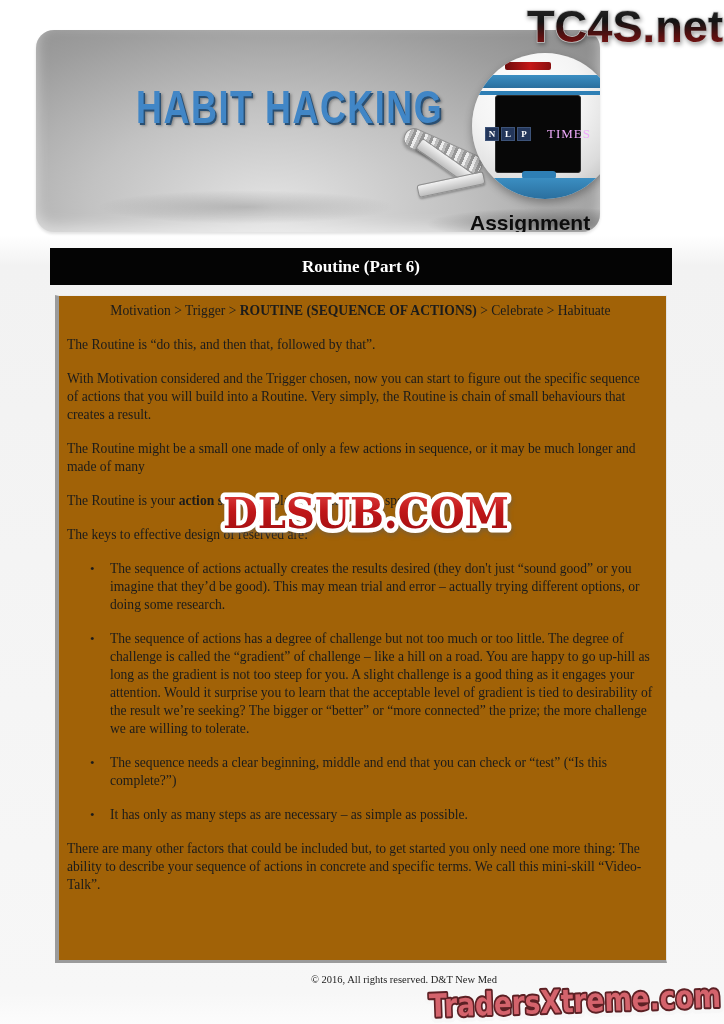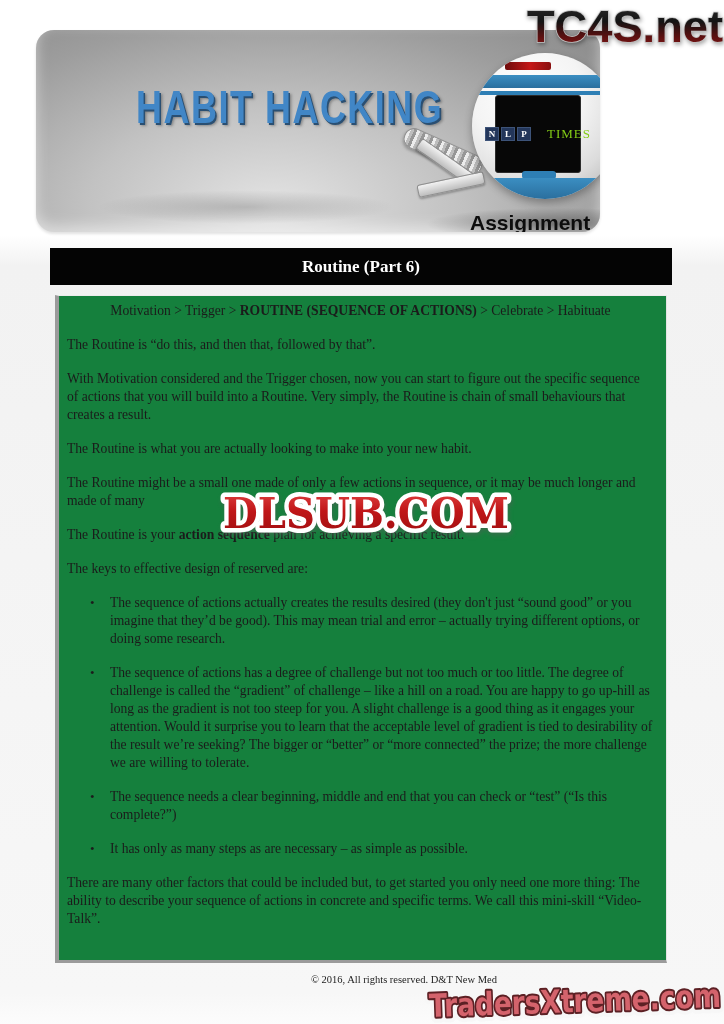--- a/index.html
+++ b/index.html
@@ -43,29 +43,29 @@
   .band{left:0;width:146px;background:linear-gradient(#3b8ec2,#2a6f9e);}
   #band-top{top:22px;height:13px;}
   #band-line{left:6px;top:38px;width:134px;height:4px;background:#2e7fb5;}
   #band-bottom{top:125px;height:21px;}
   #screen{left:23px;top:42px;width:84px;height:76px;background:#070707;border:1px solid #2c2c2c;
     border-radius:3px;display:flex;align-items:center;justify-content:center;}
   #screen-brand{display:flex;align-items:center;gap:2px;}
   .nlp-box{width:12px;height:12px;background:#23365a;border:1px solid #3d5378;color:#fff;
     font-family:"Liberation Serif",serif;font-size:9px;font-weight:bold;display:flex;
     align-items:center;justify-content:center;}
-  #times-text{color:#84cc16;font-family:"Liberation Serif",serif;font-size:13px;letter-spacing:1px;margin-left:14px;}
+  #times-text{color:#f0abfc;font-family:"Liberation Serif",serif;font-size:13px;letter-spacing:1px;margin-left:14px;}
   #chin-tab{left:50px;top:118px;width:34px;height:8px;background:#2e7fb5;border-radius:3px;}
 
   
   #section-bar{left:50px;top:248px;width:622px;height:37px;background:#040404;
     color:#ffffff;text-align:center;line-height:37px;font-weight:bold;font-size:17px;}
 
   
-  #content{left:55px;top:295px;width:612px;height:668px;background:#15803d;
+  #content{left:55px;top:295px;width:612px;height:668px;background:#a16207;
     border-left:4px solid #9b9b9b;border-bottom:3px solid #9b9b9b;
     border-right:1px solid #e3e3e3;border-top:1px solid #ececec;
     box-sizing:border-box;padding:6px 12px 0 8px;color:#1b1b1b;
     font-size:13.6px;line-height:18px;}
   #breadcrumb{text-align:center;margin:0 0 16px 0;}
   .para{margin:0 0 16px 0;}
   .bold{font-weight:bold;}
   #bullet-list{margin:0 0 16px 0;padding:0 0 0 23px;list-style:none;}
   #bullet-list li{position:relative;padding-left:20px;margin:0 0 16px 0;}
   #bullet-list li::before{content:"\2022";position:absolute;left:0;top:0;font-size:13px;}
@@ -119,21 +119,20 @@
 
   <div id="section-bar" class="abs">Routine (Part 6)</div>
 
   <div id="content" class="abs">
     <div id="breadcrumb">
       <span>Motivation &gt; Trigger &gt; </span><span class="bold">ROUTINE (SEQUENCE OF ACTIONS)</span><span> &gt; Celebrate &gt; Habituate</span>
     </div>
 
     <p class="para">The Routine is “do this, and then that, followed by that”.</p>
     <p class="para">With Motivation considered and the Trigger chosen, now you can start to figure out the specific sequence of actions that you will build into a Routine. Very simply, the Routine is chain of small behaviours that creates a result.</p>
-    <p class="para">The Routine is what you are actually looking to make into your new habit.</p>
     <p class="para">The Routine might be a small one made of only a few actions in sequence, or it may be much longer and made of many</p>
     <p class="para"><span>The Routine is your </span><span class="bold">action sequence</span><span> plan for achieving a specific result.</span></p>
     <p class="para">The keys to effective design of reserved are:</p>
 
     <ul id="bullet-list">
       <li>The sequence of actions actually creates the results desired (they don't just “sound good” or you imagine that they’d be good). This may mean trial and error – actually trying different options, or doing some research.</li>
       <li>The sequence of actions has a degree of challenge but not too much or too little. The degree of challenge is called the “gradient” of challenge – like a hill on a road. You are happy to go up-hill as long as the gradient is not too steep for you. A slight challenge is a good thing as it engages your attention. Would it surprise you to learn that the acceptable level of gradient is tied to desirability of the result we’re seeking? The bigger or “better” or “more connected” the prize; the more challenge we are willing to tolerate.</li>
       <li>The sequence needs a clear beginning, middle and end that you can check or “test” (“Is this complete?”)</li>
       <li>It has only as many steps as are necessary – as simple as possible.</li>
     </ul>

